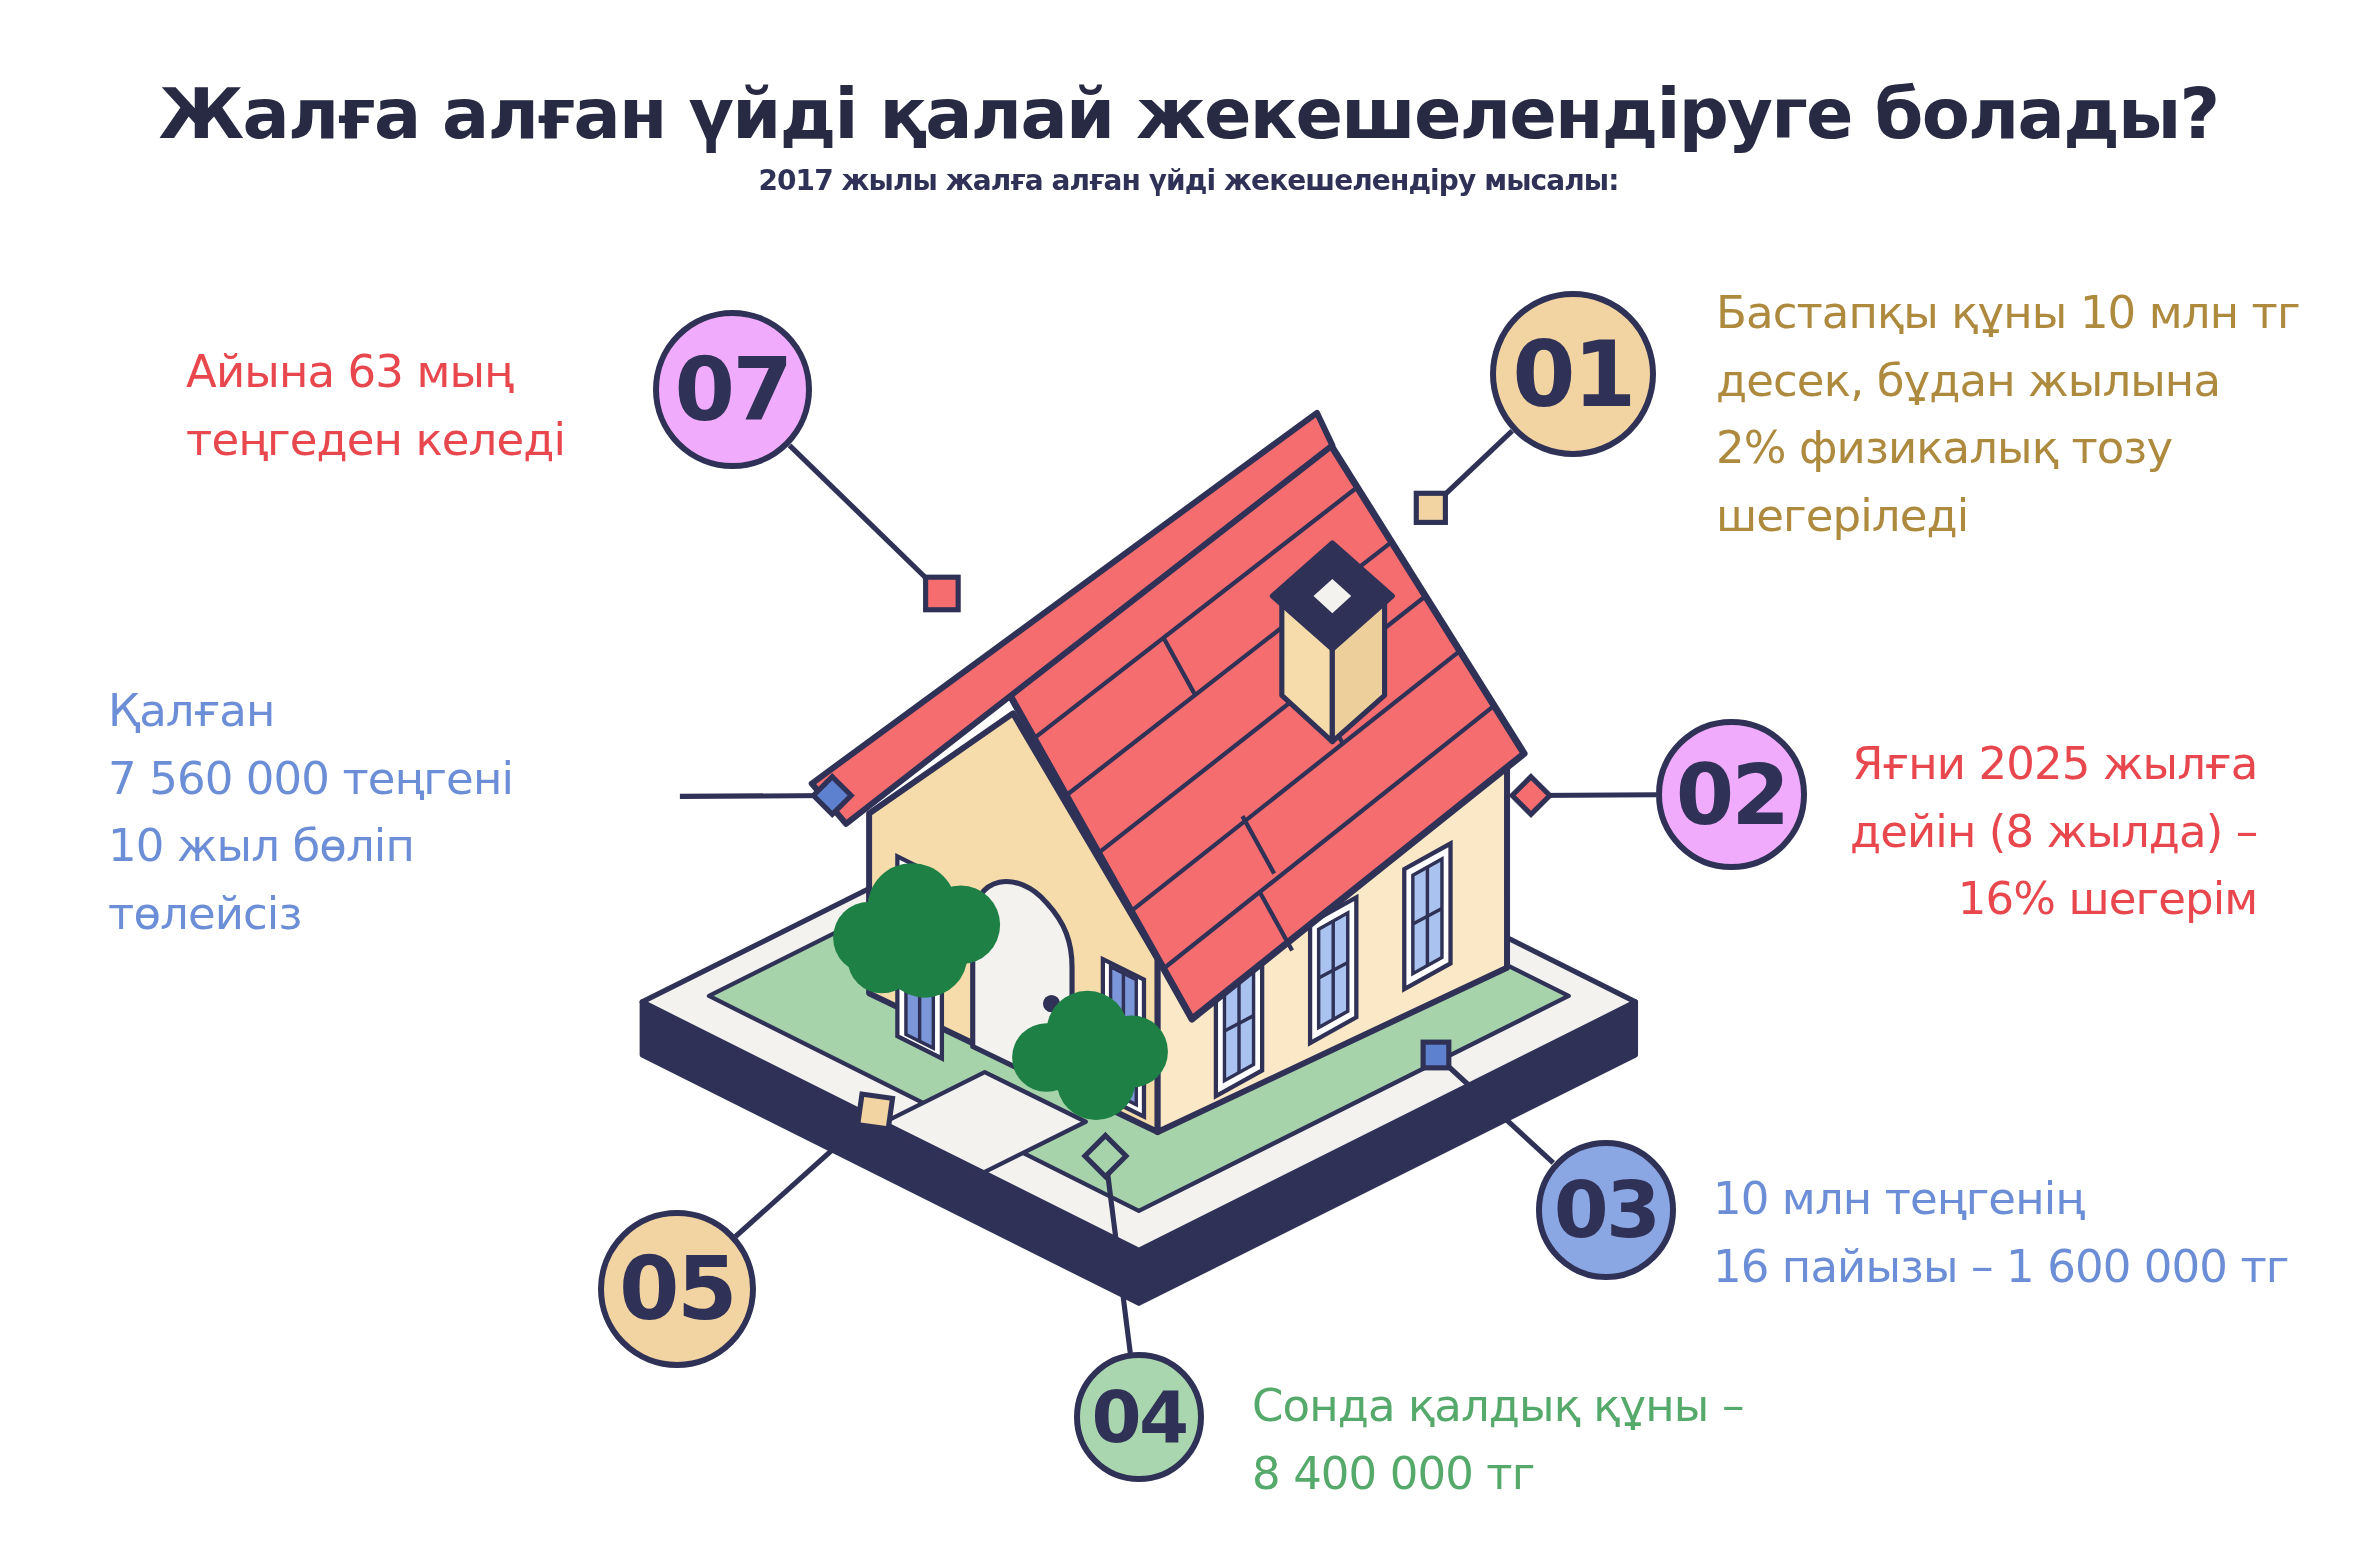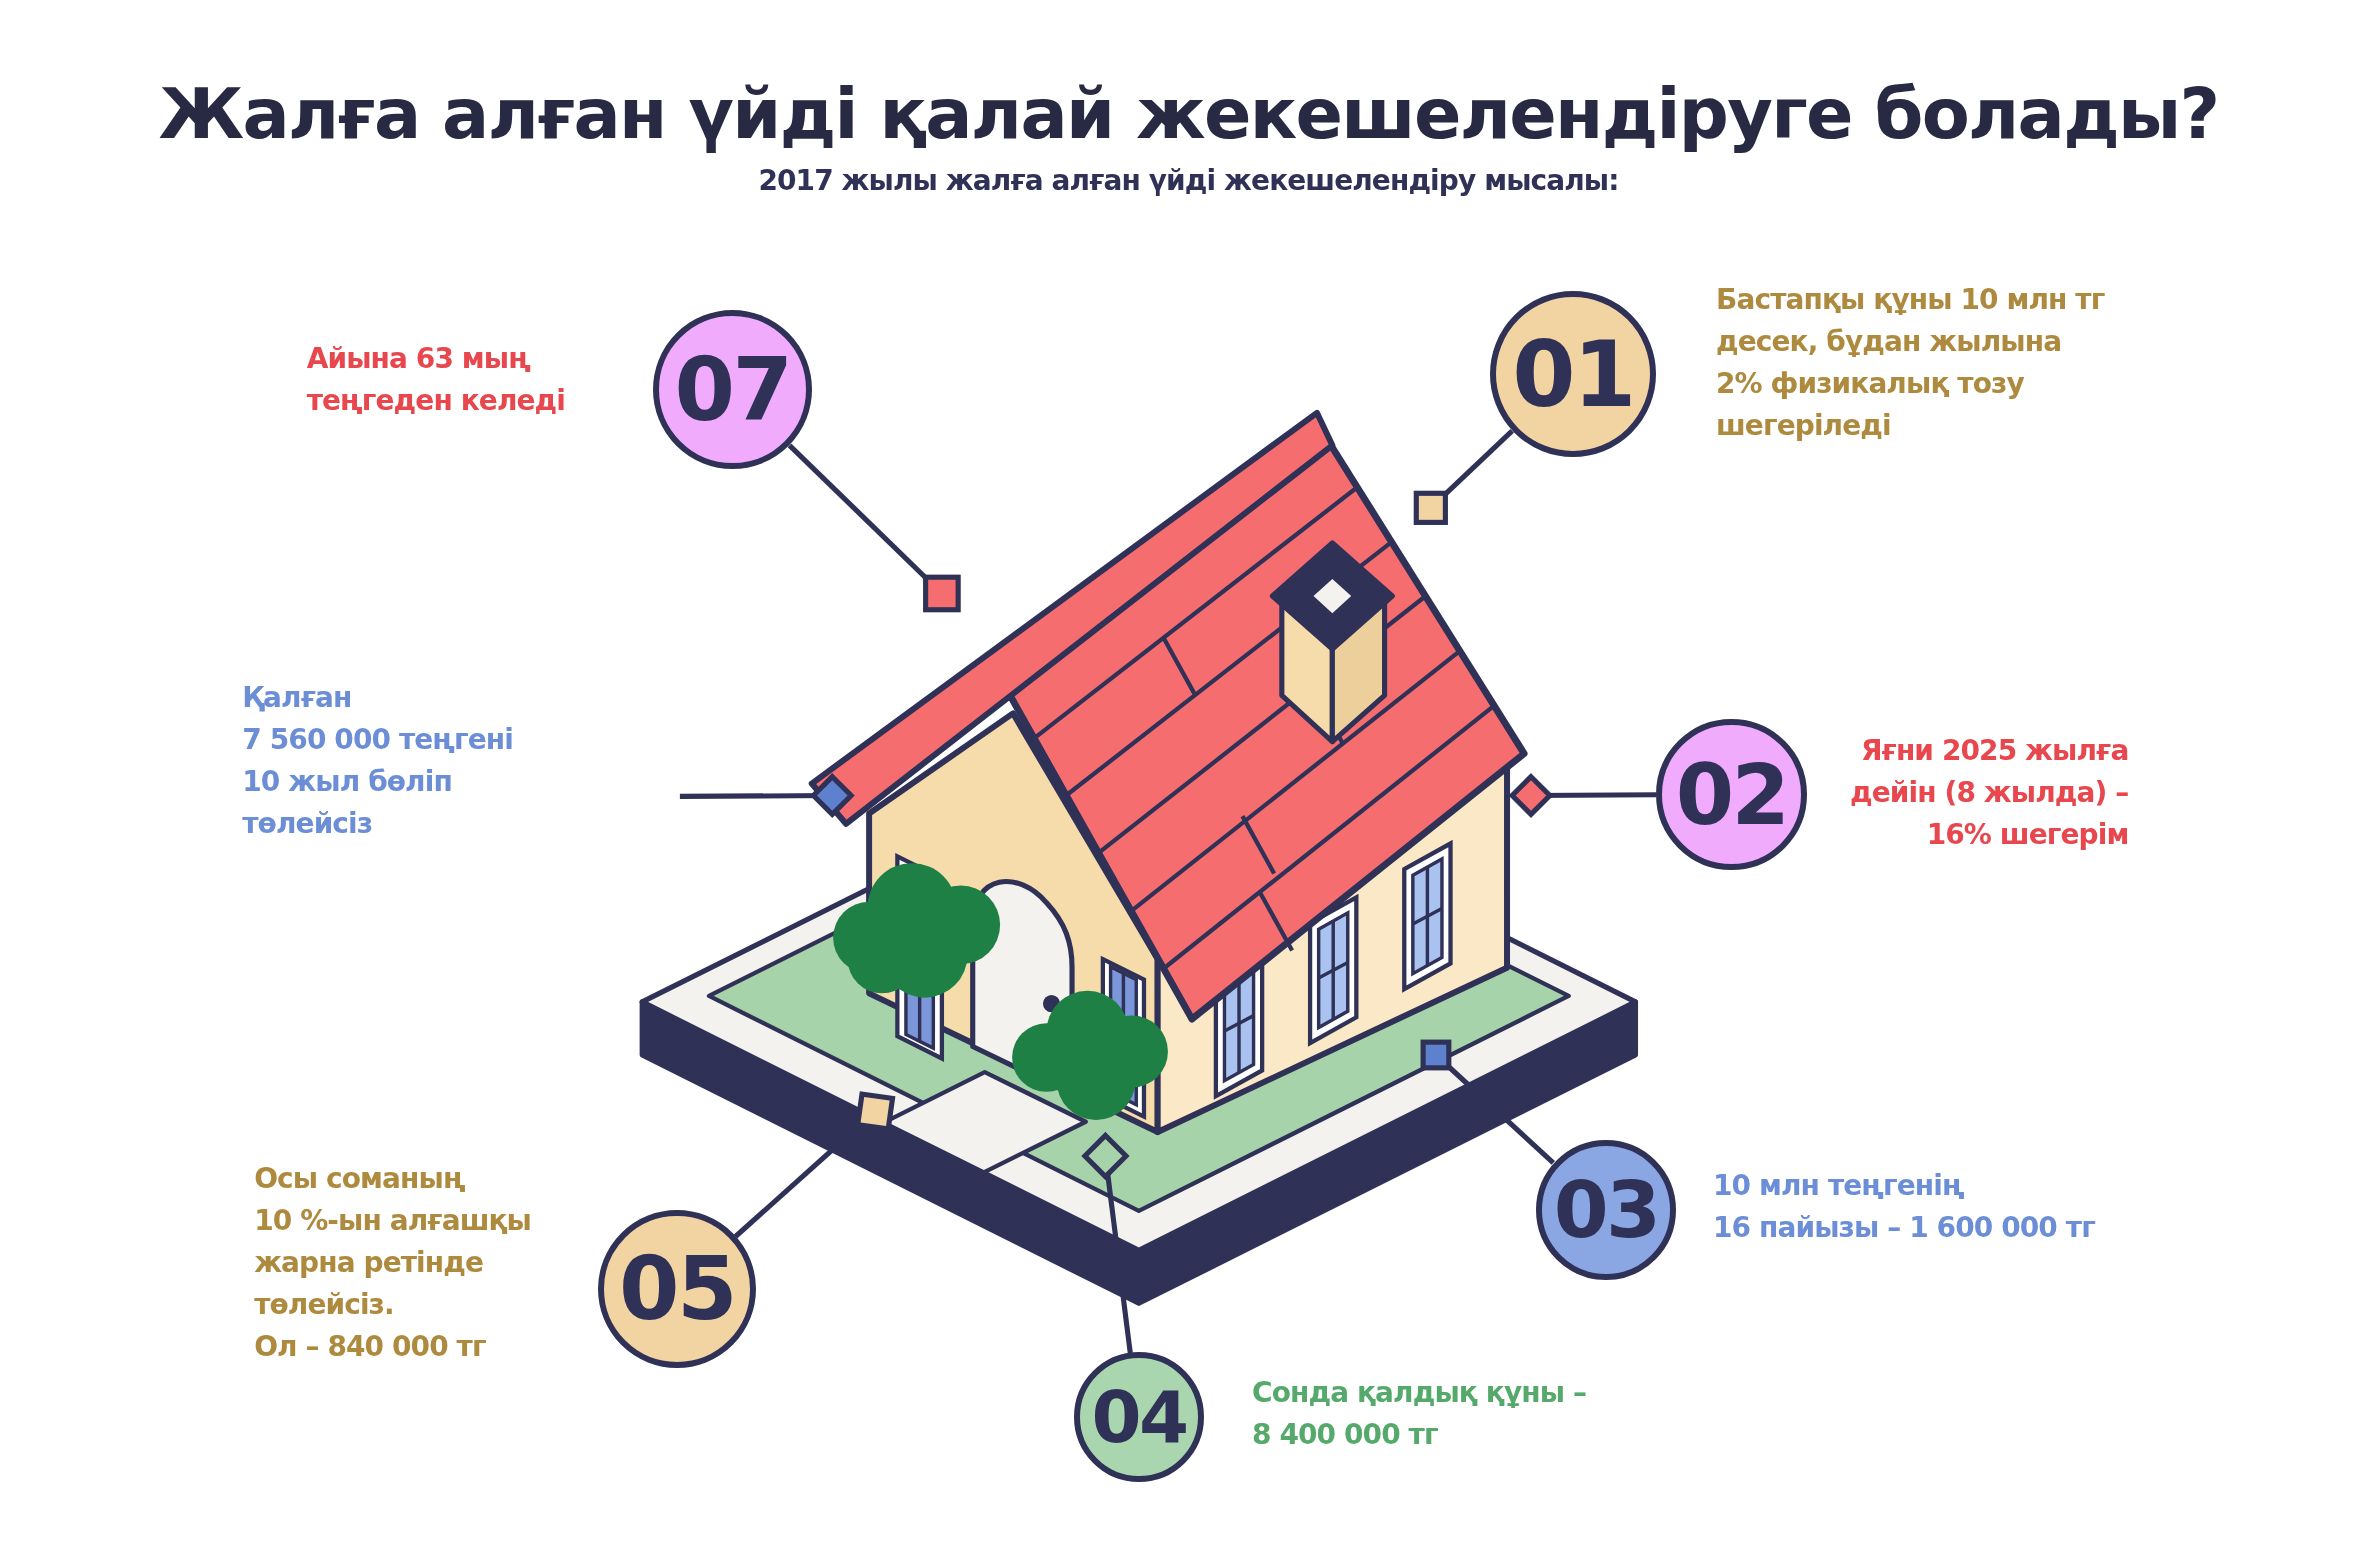--- a/index.html
+++ b/index.html
@@ -9,22 +9,22 @@
   }
   .page-title{
     position:absolute;left:0;top:26px;width:2377px;text-align:center;
     font-size:70px;font-weight:800;letter-spacing:-1.7px;color:#272a42;
   }
   .page-subtitle{
     position:absolute;left:0;top:164px;width:2377px;text-align:center;
     font-size:28px;font-weight:700;letter-spacing:-0.9px;color:#2f3156;
   }
   .note{
-    position:absolute;white-space:pre-line;font-weight:700;letter-spacing:-0.9px;
-    font-size:28px;line-height:1.5;
+    position:absolute;white-space:pre-line;font-weight:400;letter-spacing:-0.9px;
+    font-size:45px;line-height:1.5;
   }
   .note.right{text-align:left;}
   .note.left{text-align:left;}
   .c-gold{color:#ae8a3e;}
   .c-red{color:#e8474e;}
   .c-blue{color:#6b8ed6;}
   .c-green{color:#55a96b;}
   .badge{
     position:absolute;border-radius:50%;border:6.9px solid #2f3156;box-sizing:border-box;
     display:flex;align-items:center;justify-content:center;
@@ -176,25 +176,20 @@
 десек, бұдан жылына
 2% физикалық тозу
 шегеріледі</div>
   <div class="note left c-red" style="left:1850px;top:730px;text-align:right;">Яғни 2025 жылға
 дейін (8 жылда) –
 16% шегерім</div>
   <div class="note left c-blue" style="left:1713px;top:1165px;">10 млн теңгенің
 16 пайызы – 1 600 000 тг</div>
   <div class="note left c-green" style="left:1252px;top:1372px;">Сонда қалдық құны –
 8 400 000 тг</div>
-  <div class="note right c-gold" style="right:1846px;top:1158px;">Осы соманың
-10 %-ын алғашқы
-жарна ретінде
-төлейсіз.
-Ол – 840 000 тг</div>
   <div class="note right c-blue" style="right:1864px;top:677px;">Қалған
 7 560 000 теңгені
 10 жыл бөліп
 төлейсіз</div>
   <div class="note right c-red" style="right:1812px;top:338px;">Айына 63 мың
 теңгеден келеді</div>
 
 </div>
 
 

